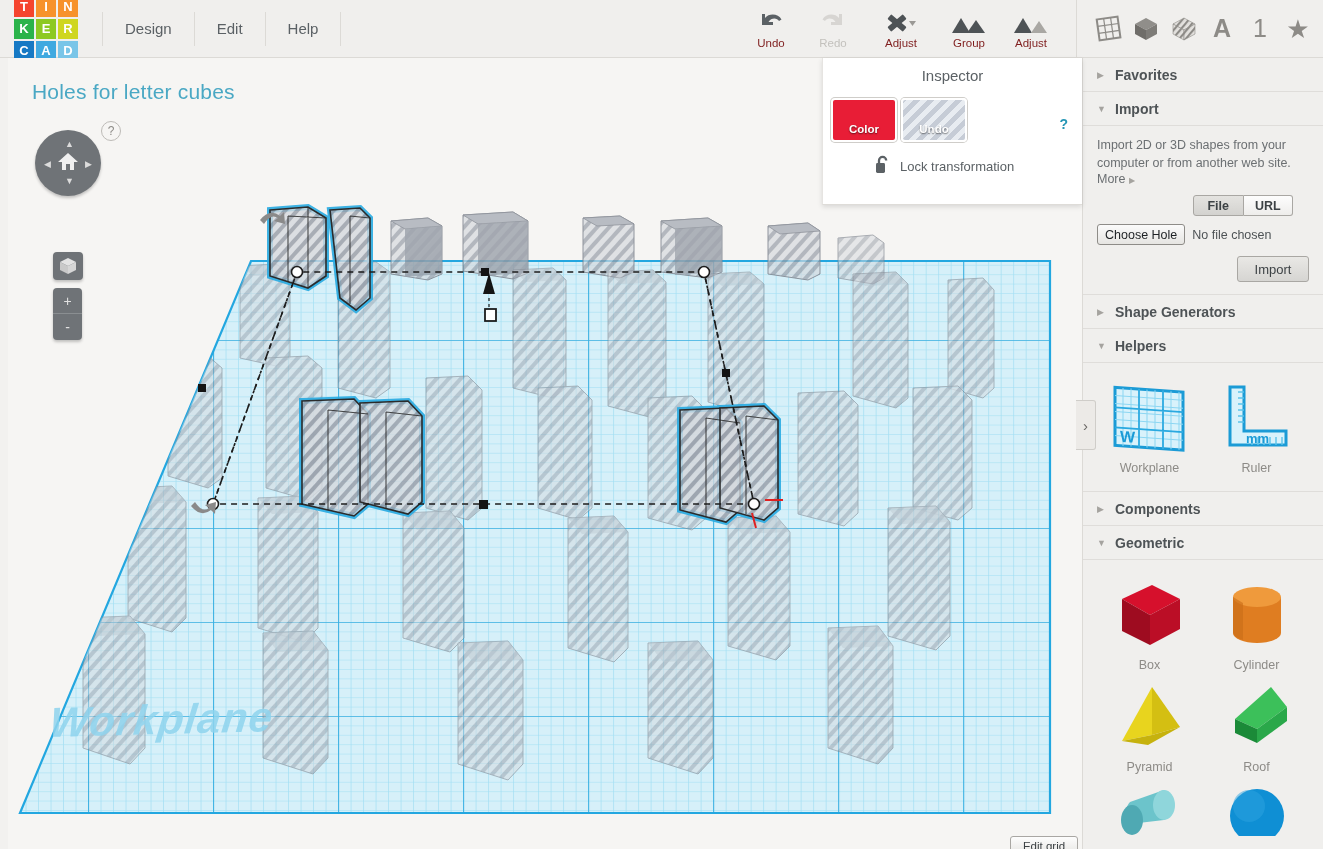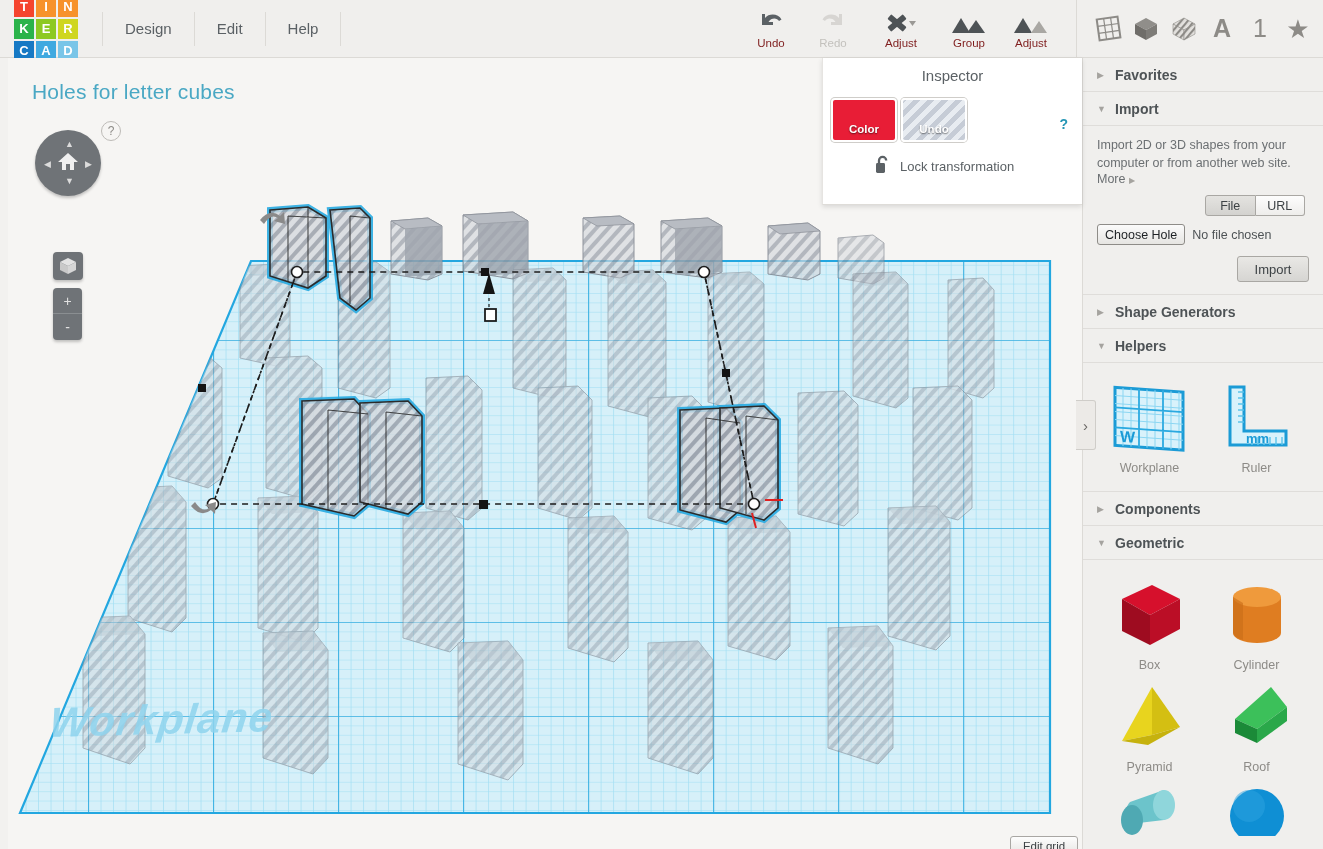--- a/index.html
+++ b/index.html
@@ -126,21 +126,21 @@
     background: #f0efed; border-left: 1px solid #dcdad6; overflow: hidden;
   }
   .sec-head { display: flex; align-items: center; gap: 9px; height: 34px;
     padding-left: 14px; border-bottom: 1px solid #dfdddA; cursor: pointer; }
   .sec-head .tri { color: #a5a39f; font-size: 9px; width: 9px; }
   .sec-head .ttl { font-size: 14px; font-weight: bold; color: #4e5356; }
   .sec-body { padding: 10px 14px 12px 14px; border-bottom: 1px solid #dfdddA; }
   #imp-desc { font-size: 12.5px; color: #6b6f72; line-height: 1.45; }
   #imp-more { font-size: 12.5px; color: #6b6f72; cursor: pointer; }
   #imp-more .tri { font-size: 8px; color: #a5a39f; }
-  .seg { display: flex; margin: 9px 4px 0 auto; width: 100px; }
+  .seg { display: flex; margin: 9px 16px 0 auto; width: 100px; font-weight: bold; }
   .seg div { flex: 1; height: 21px; font-size: 12.5px; color: #3d4245;
     display: flex; align-items: center; justify-content: center;
     border: 1px solid #a9a7a3; cursor: pointer; }
   .seg .on { background: linear-gradient(#e4e3e0,#d3d2cf); border-radius: 3px 0 0 3px; }
   .seg .off { background: linear-gradient(#fdfdfd,#eeedeb); border-left: none; border-radius: 0 3px 3px 0; }
   #filerow { display: flex; align-items: center; gap: 7px; margin-top: 8px; }
   #choosefile { height: 21px; padding: 0 7px; font-size: 12.5px; color: #1e2225;
     background: linear-gradient(#fbfbfb,#e6e5e2); border: 1px solid #8e8c88;
     border-radius: 3px; display: flex; align-items: center; cursor: pointer; }
   #nofile { font-size: 12.5px; color: #4e5356; }

